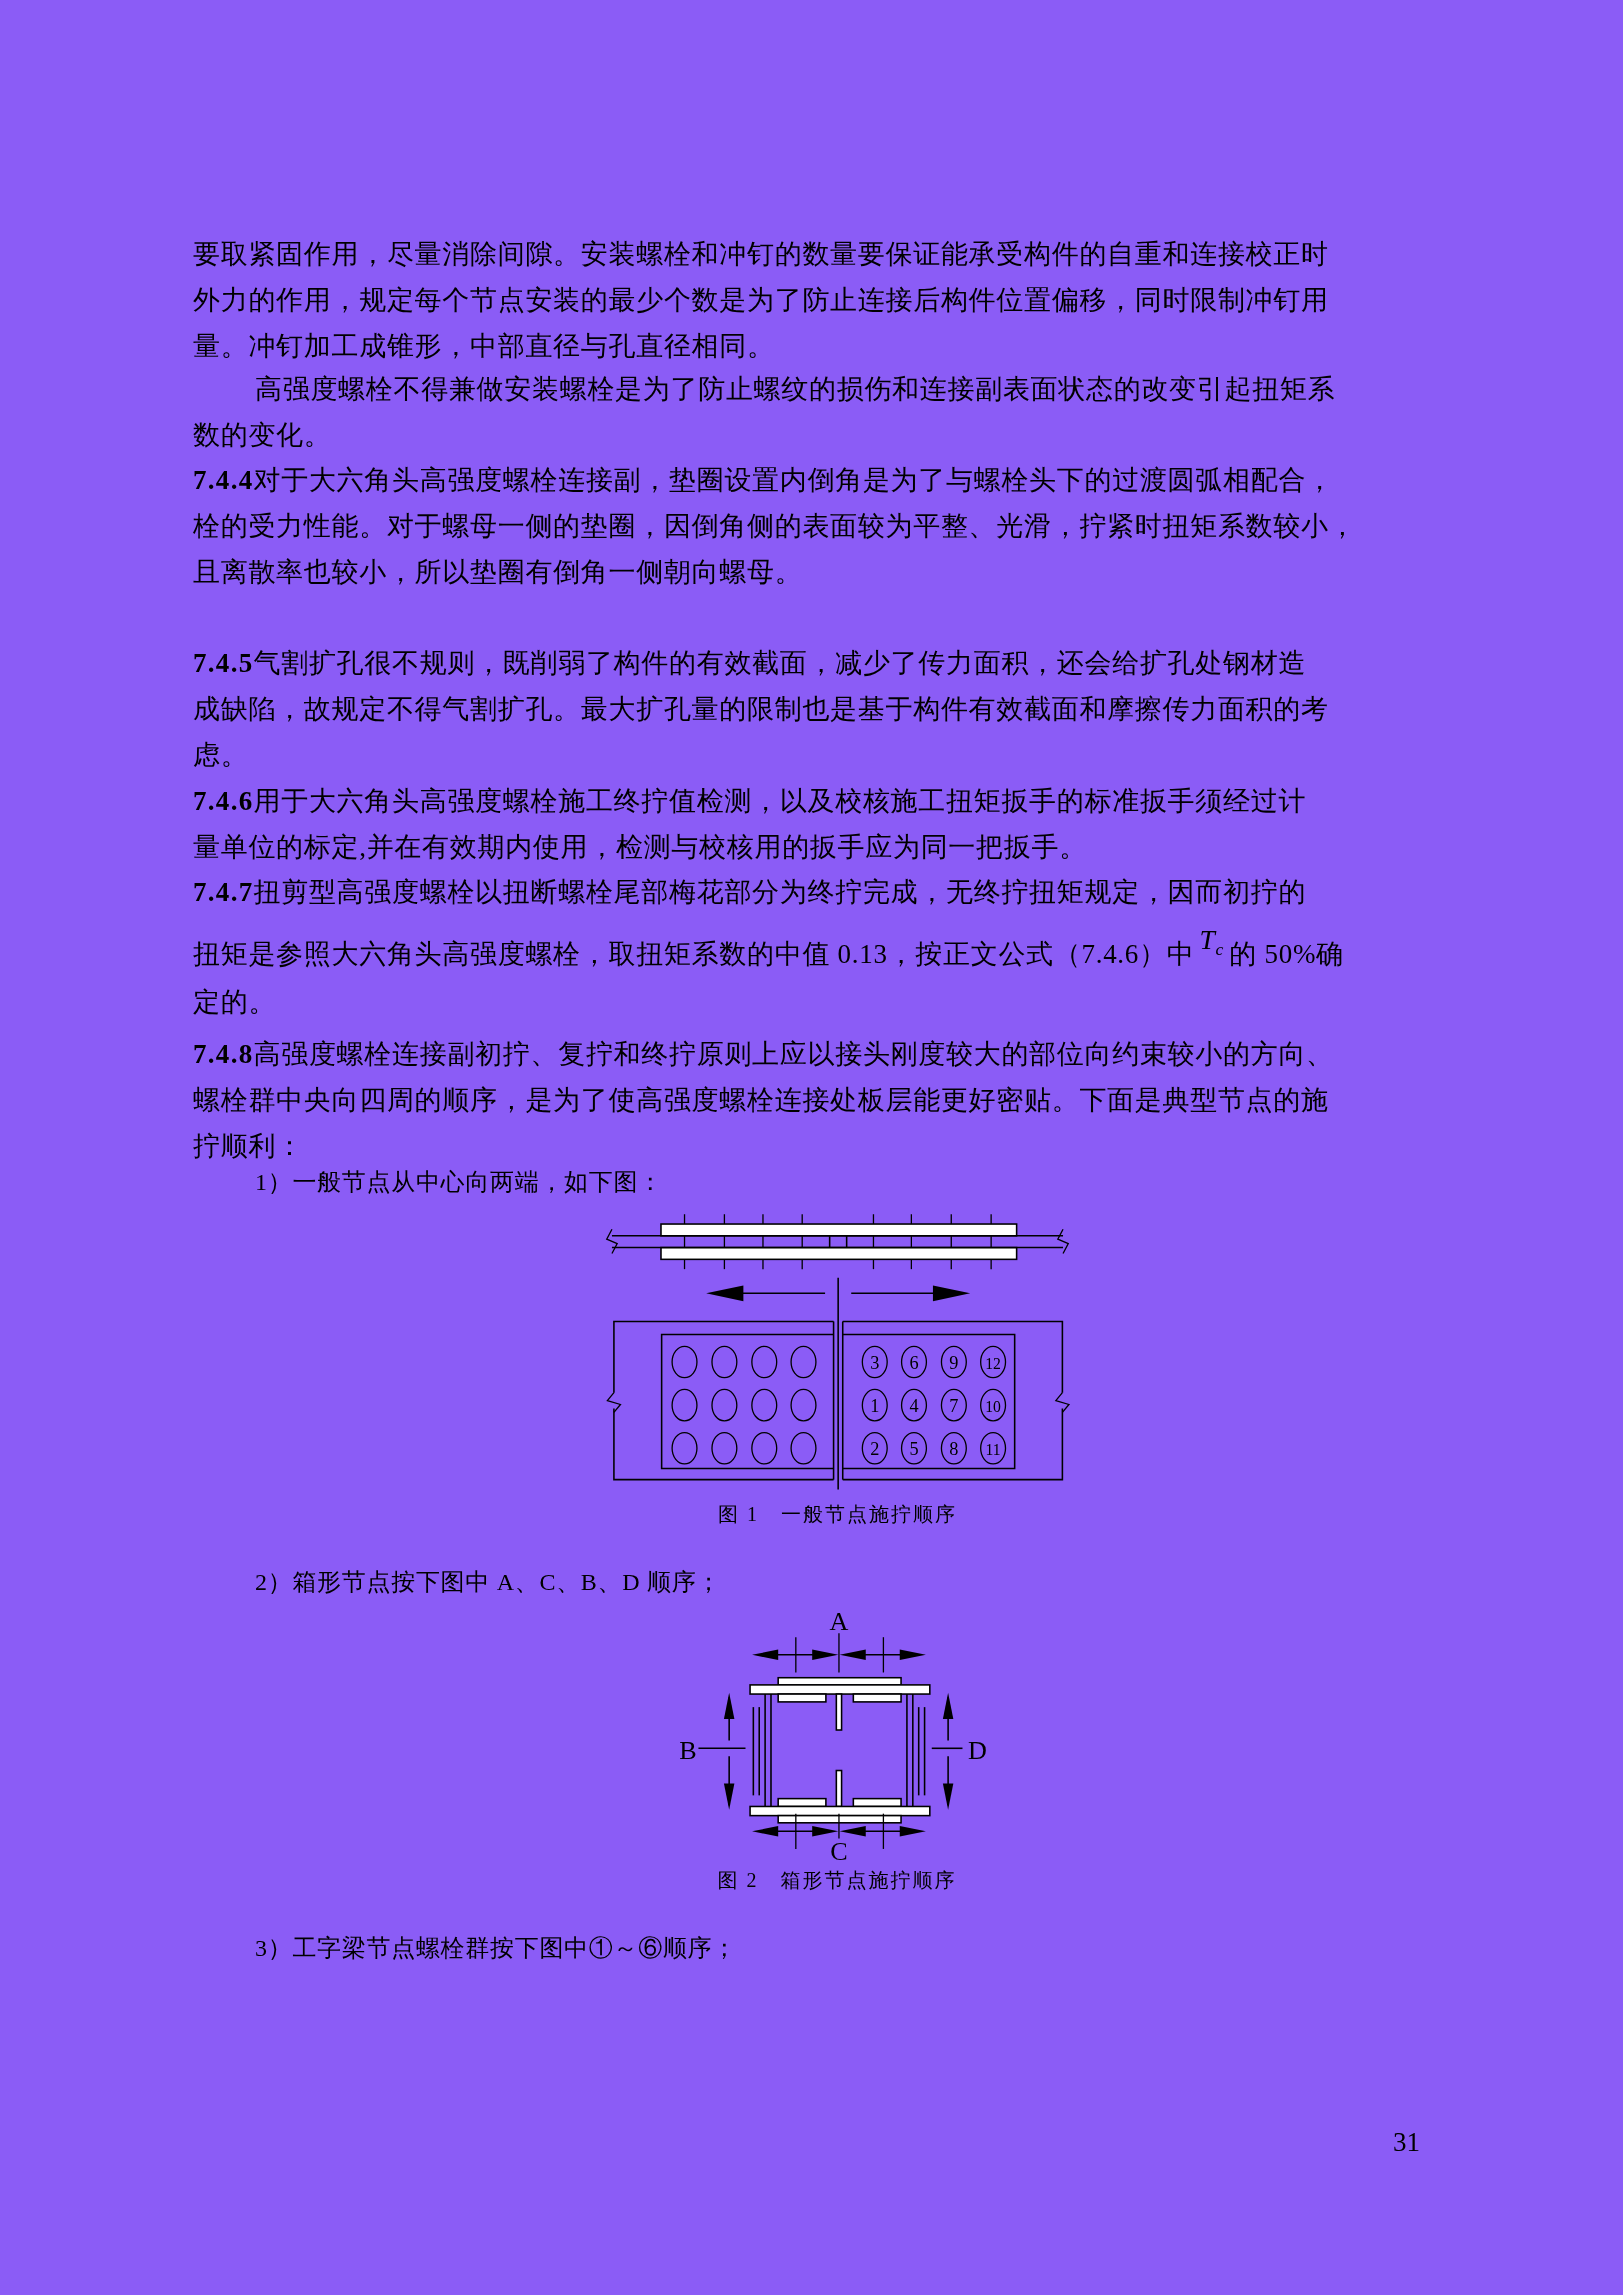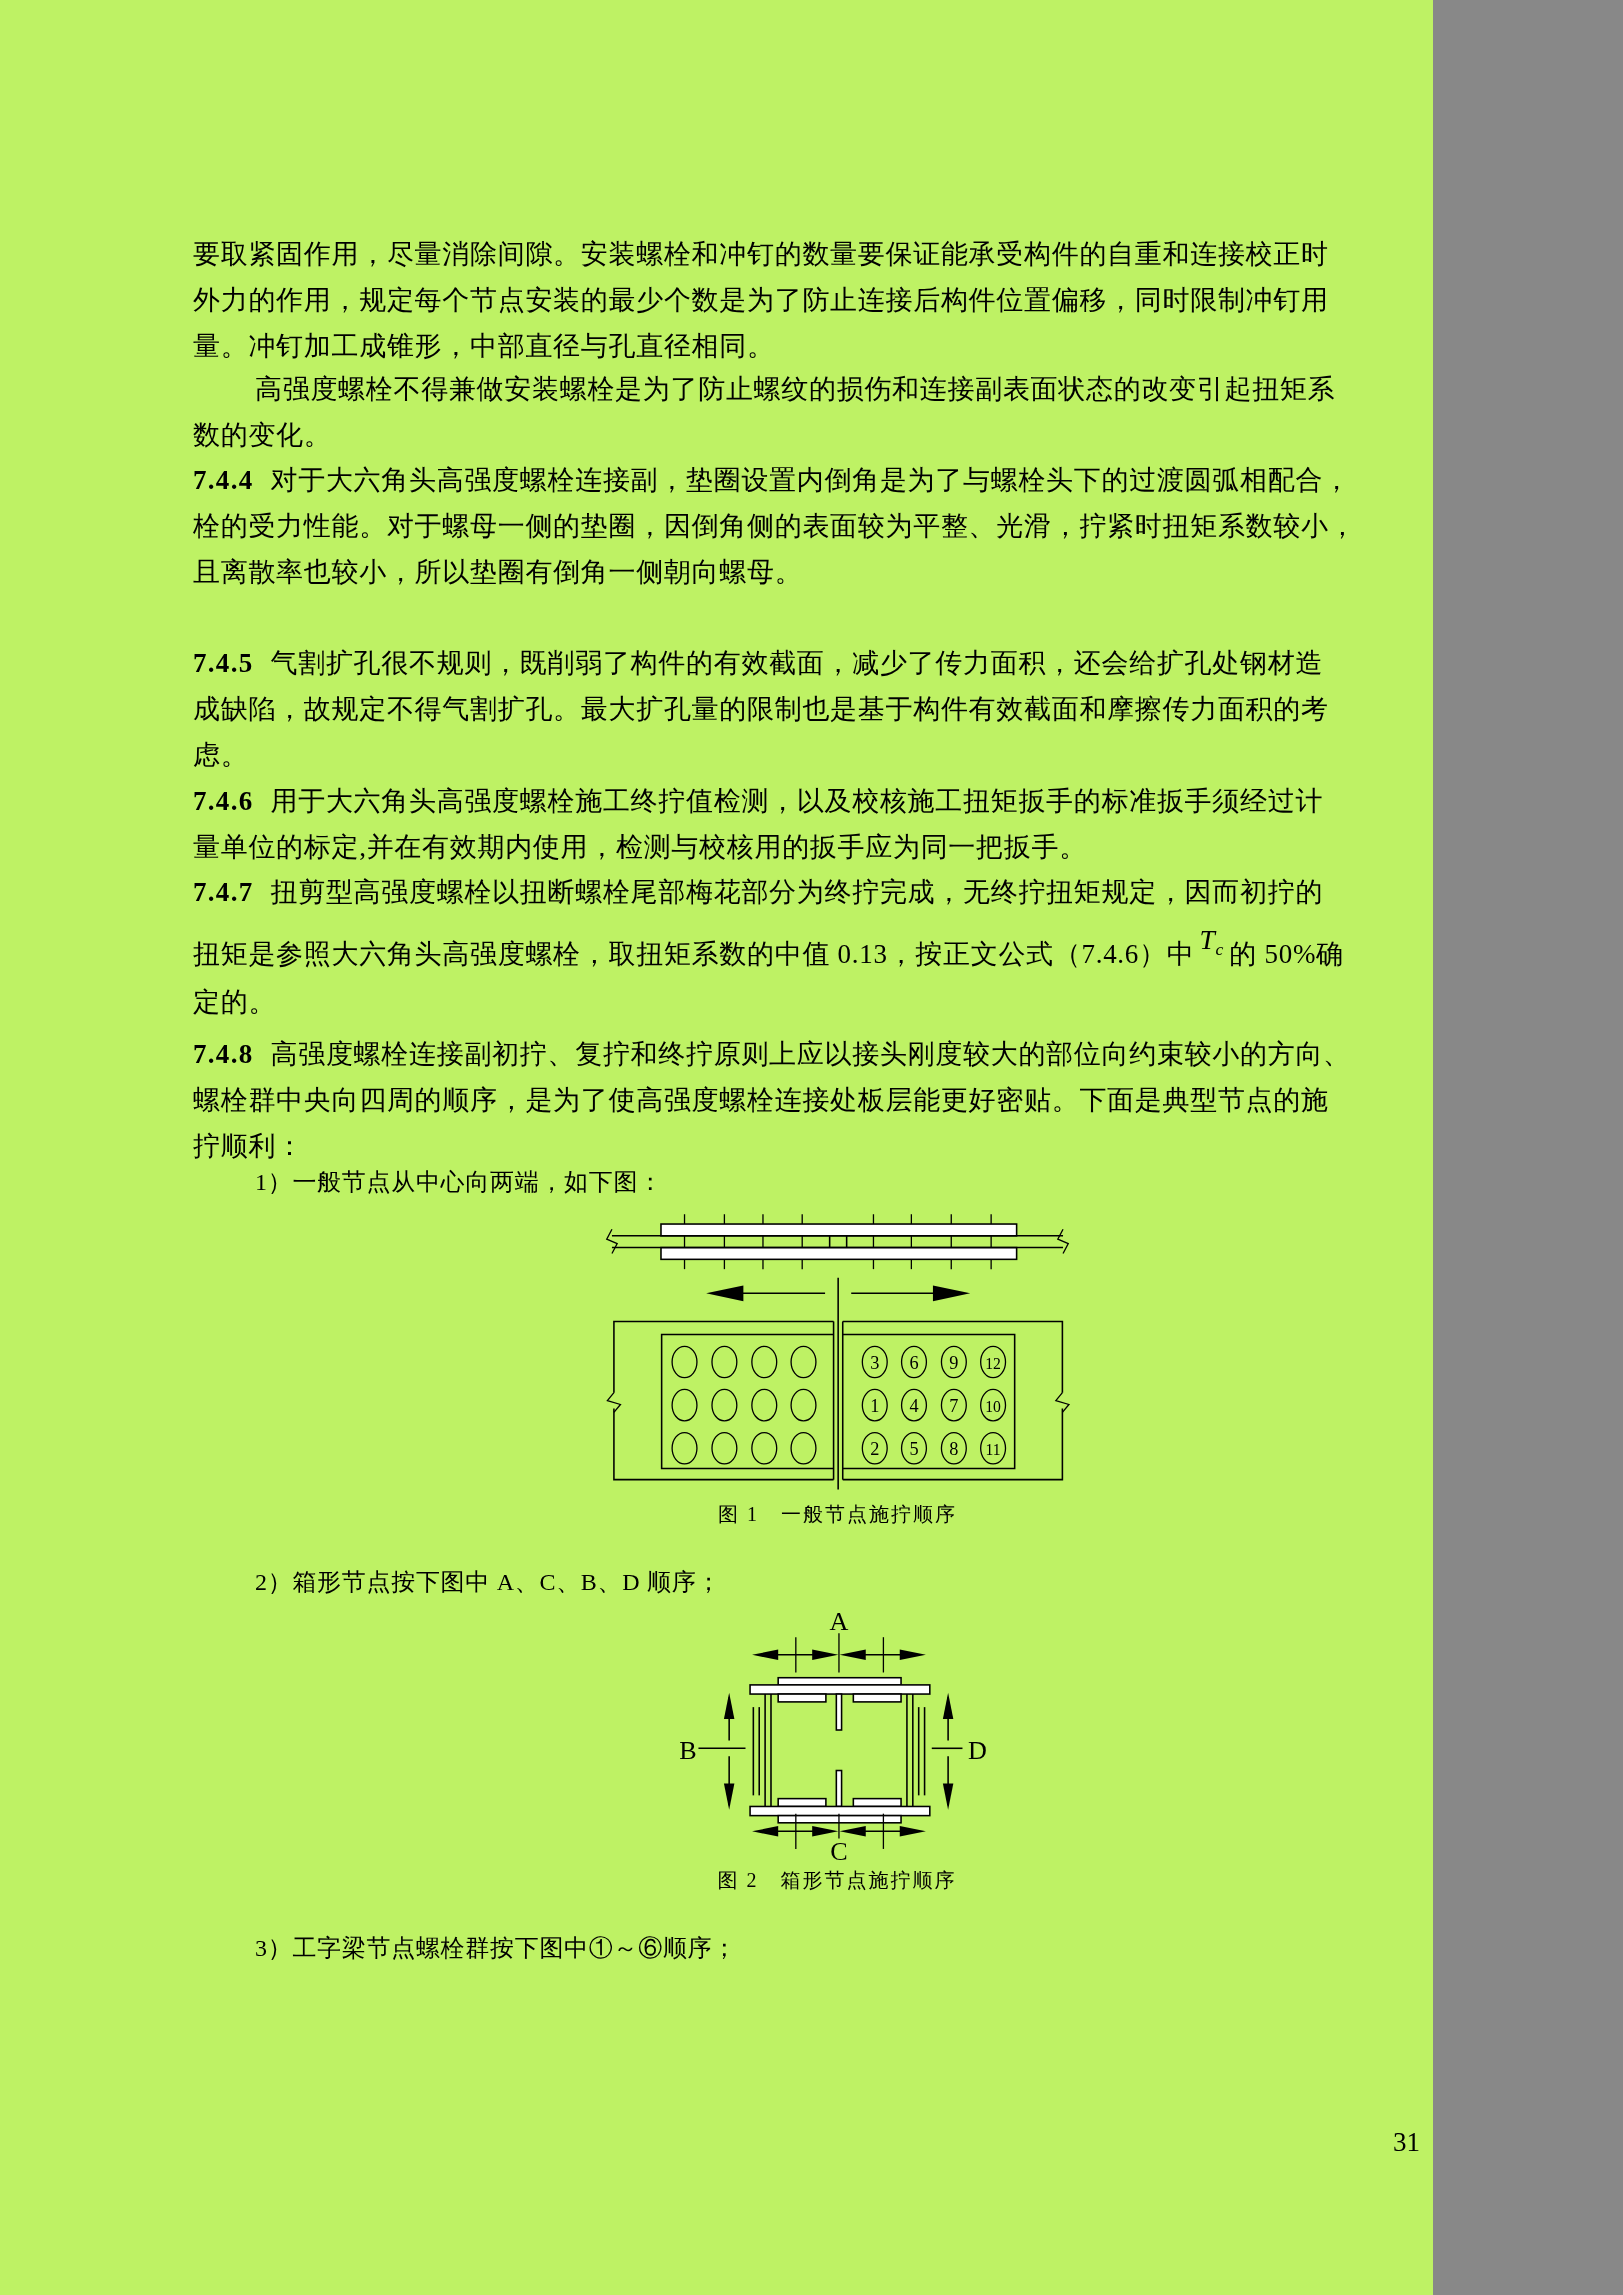--- a/index.html
+++ b/index.html
@@ -1,27 +1,27 @@
 <!DOCTYPE html>
 <html style="font-size:10.5px"><head>
 <meta charset="utf-8">
 <style>
   html,body{margin:0;padding:0;background:#888;}
   .page{
     position:relative;
-    width:1433px;height:2295px;
-    background:#bef264;
+    width:1623px;height:2295px;
+    background:#8b5cf6;
     font-family:"Liberation Serif","DejaVu Serif",serif;
     color:#000;
     overflow:hidden;
   }
   .tblock{position:absolute;left:193px;width:1243px;}
   .tline{font-size:27px;line-height:46px;height:46px;white-space:nowrap;letter-spacing:0.7px;}
   .ind{padding-left:62px;}
-  .secnum{font-weight:bold;margin-right:17px;letter-spacing:1.3px;}
+  .secnum{font-weight:bold;letter-spacing:1.3px;}
   .item{position:absolute;left:193px;width:1243px;font-size:24px;line-height:37px;white-space:nowrap;padding-left:62px;letter-spacing:0.7px;}
   .caption{position:absolute;text-align:center;font-size:20px;line-height:33px;letter-spacing:2px;}
   .formula{display:inline-block;position:relative;top:-14.4px;font-style:italic;margin:0 5.2px;}
   .formula .ft{font-size:27.5px;}
   .formula .fs{font-size:17.7px;vertical-align:sub;}
   .pagenum{position:absolute;font-size:27px;line-height:30px;}
   svg{position:absolute;overflow:visible;}
   .ln{stroke:#000;stroke-width:2.4;fill:none;}
   .thin{stroke:#000;stroke-width:2;fill:none;}
   .rect{stroke:#000;stroke-width:2.4;fill:#fff;}

